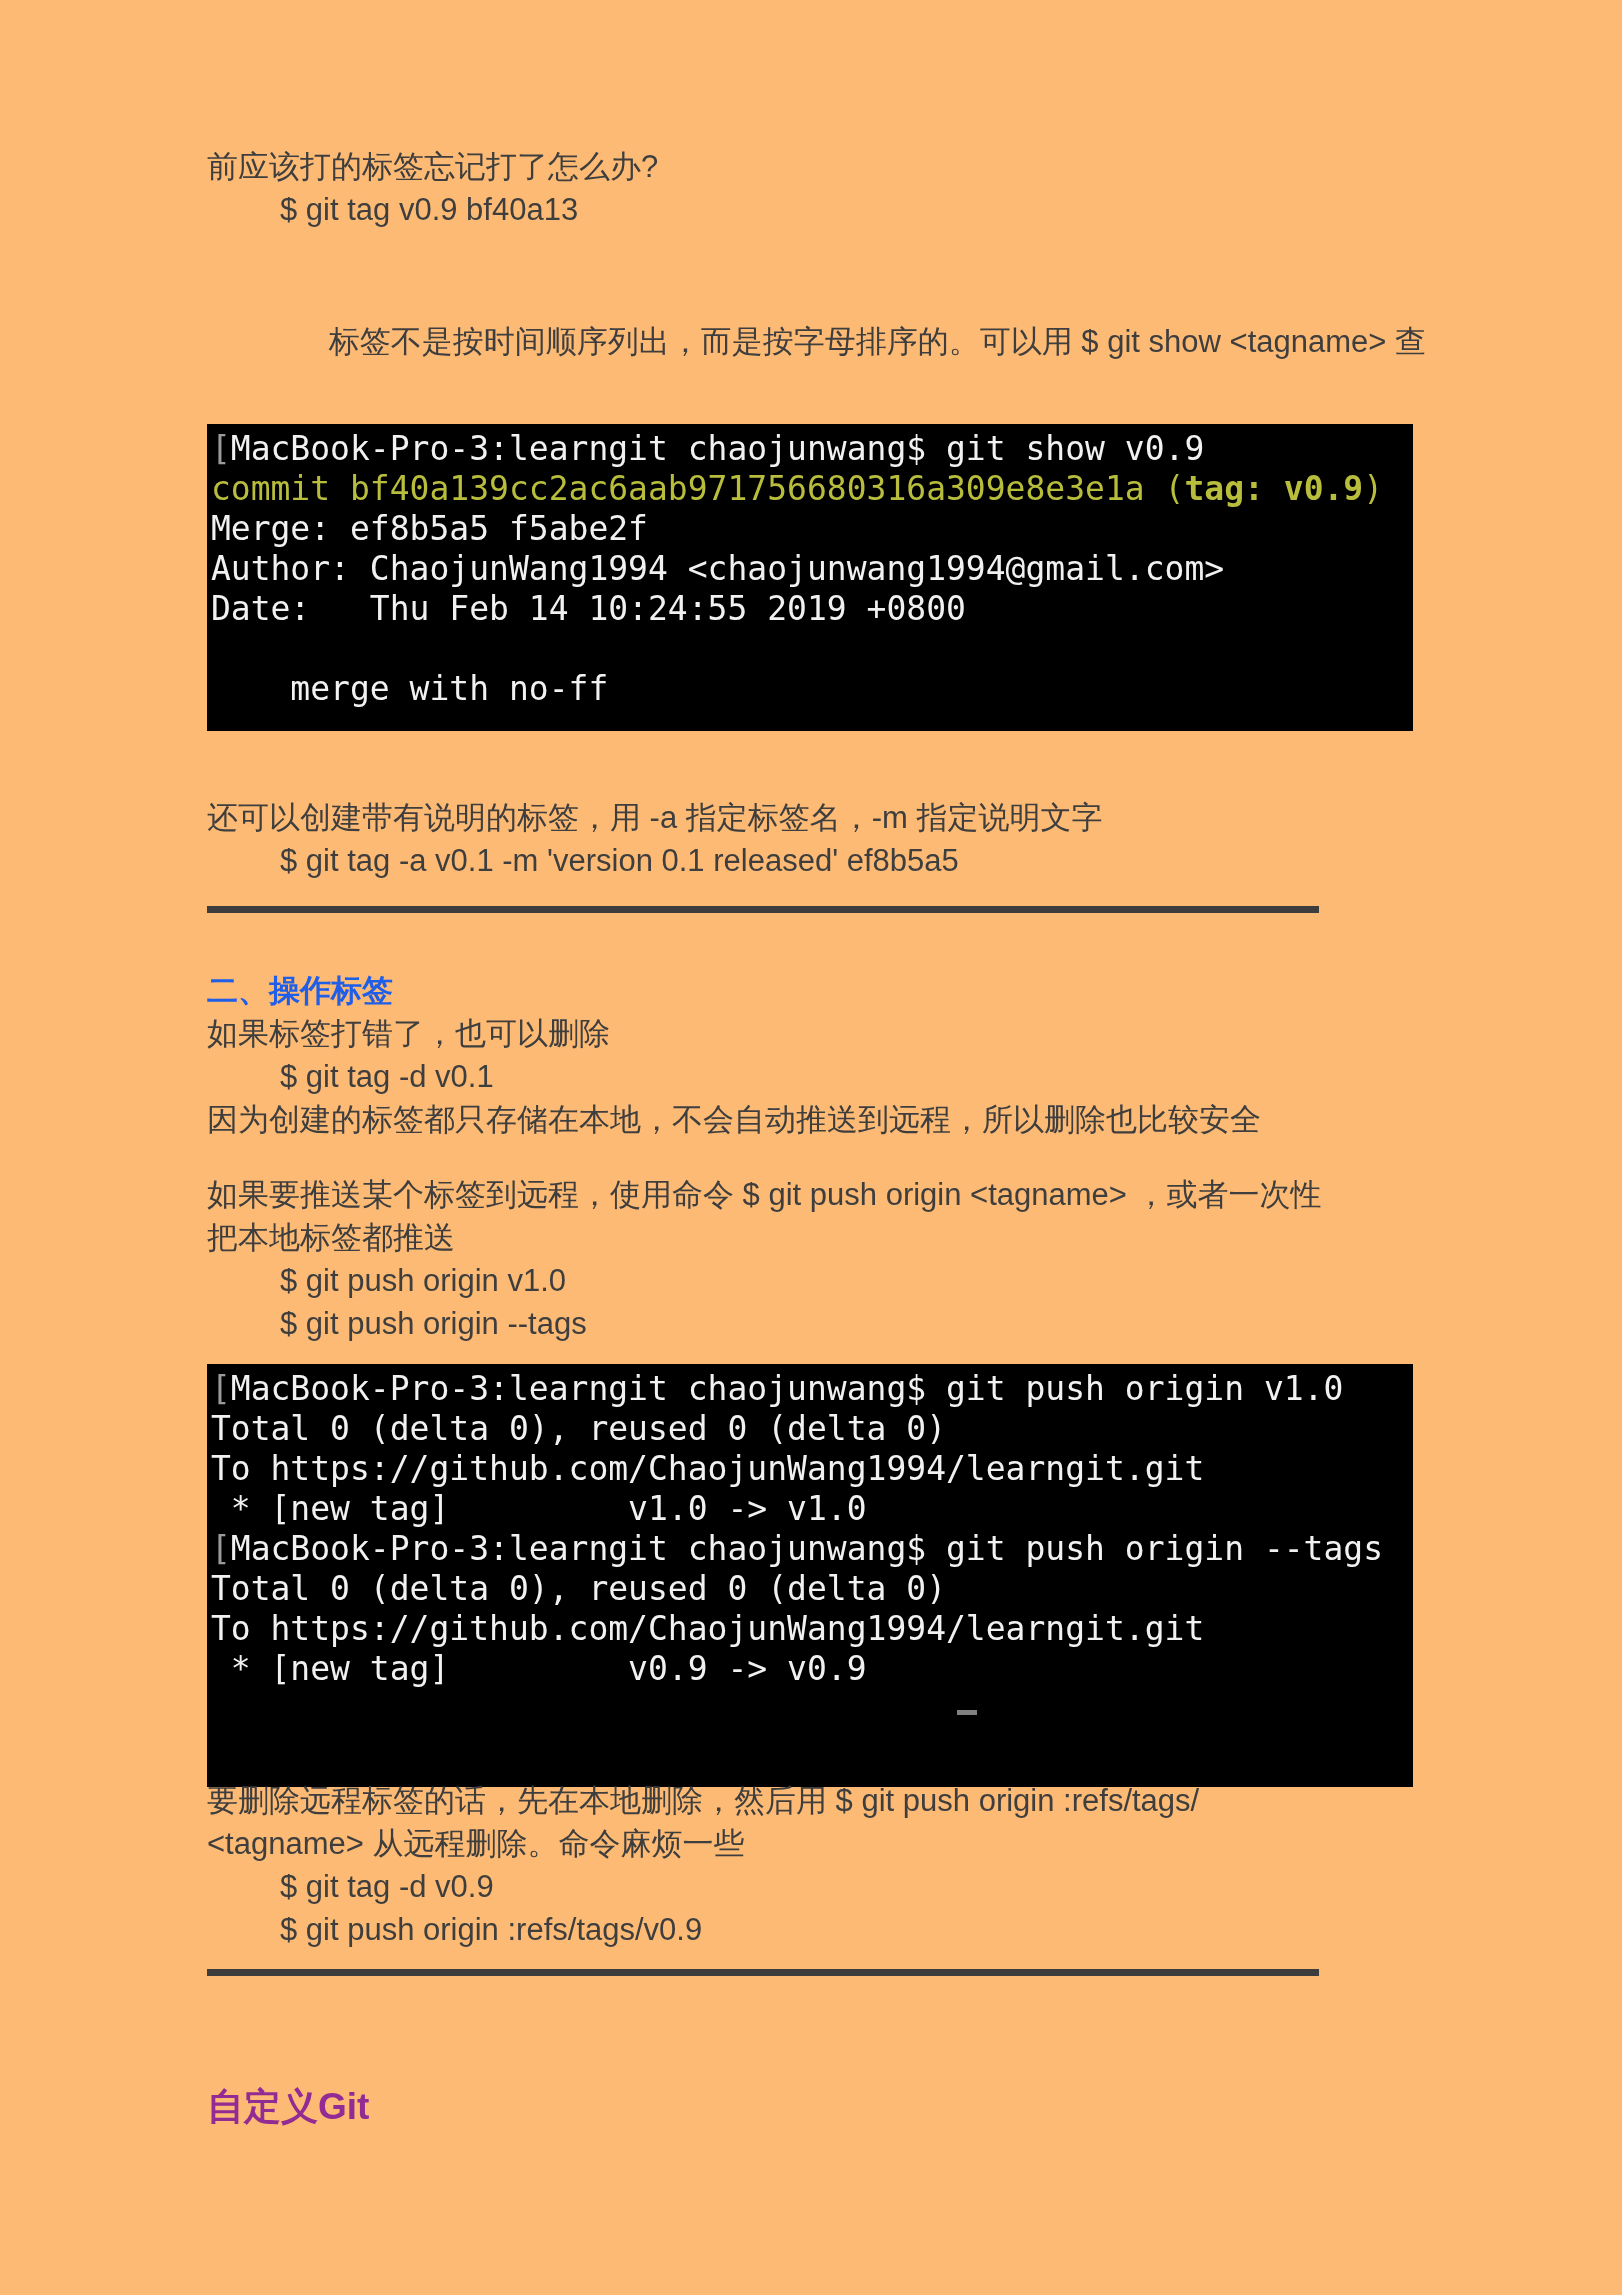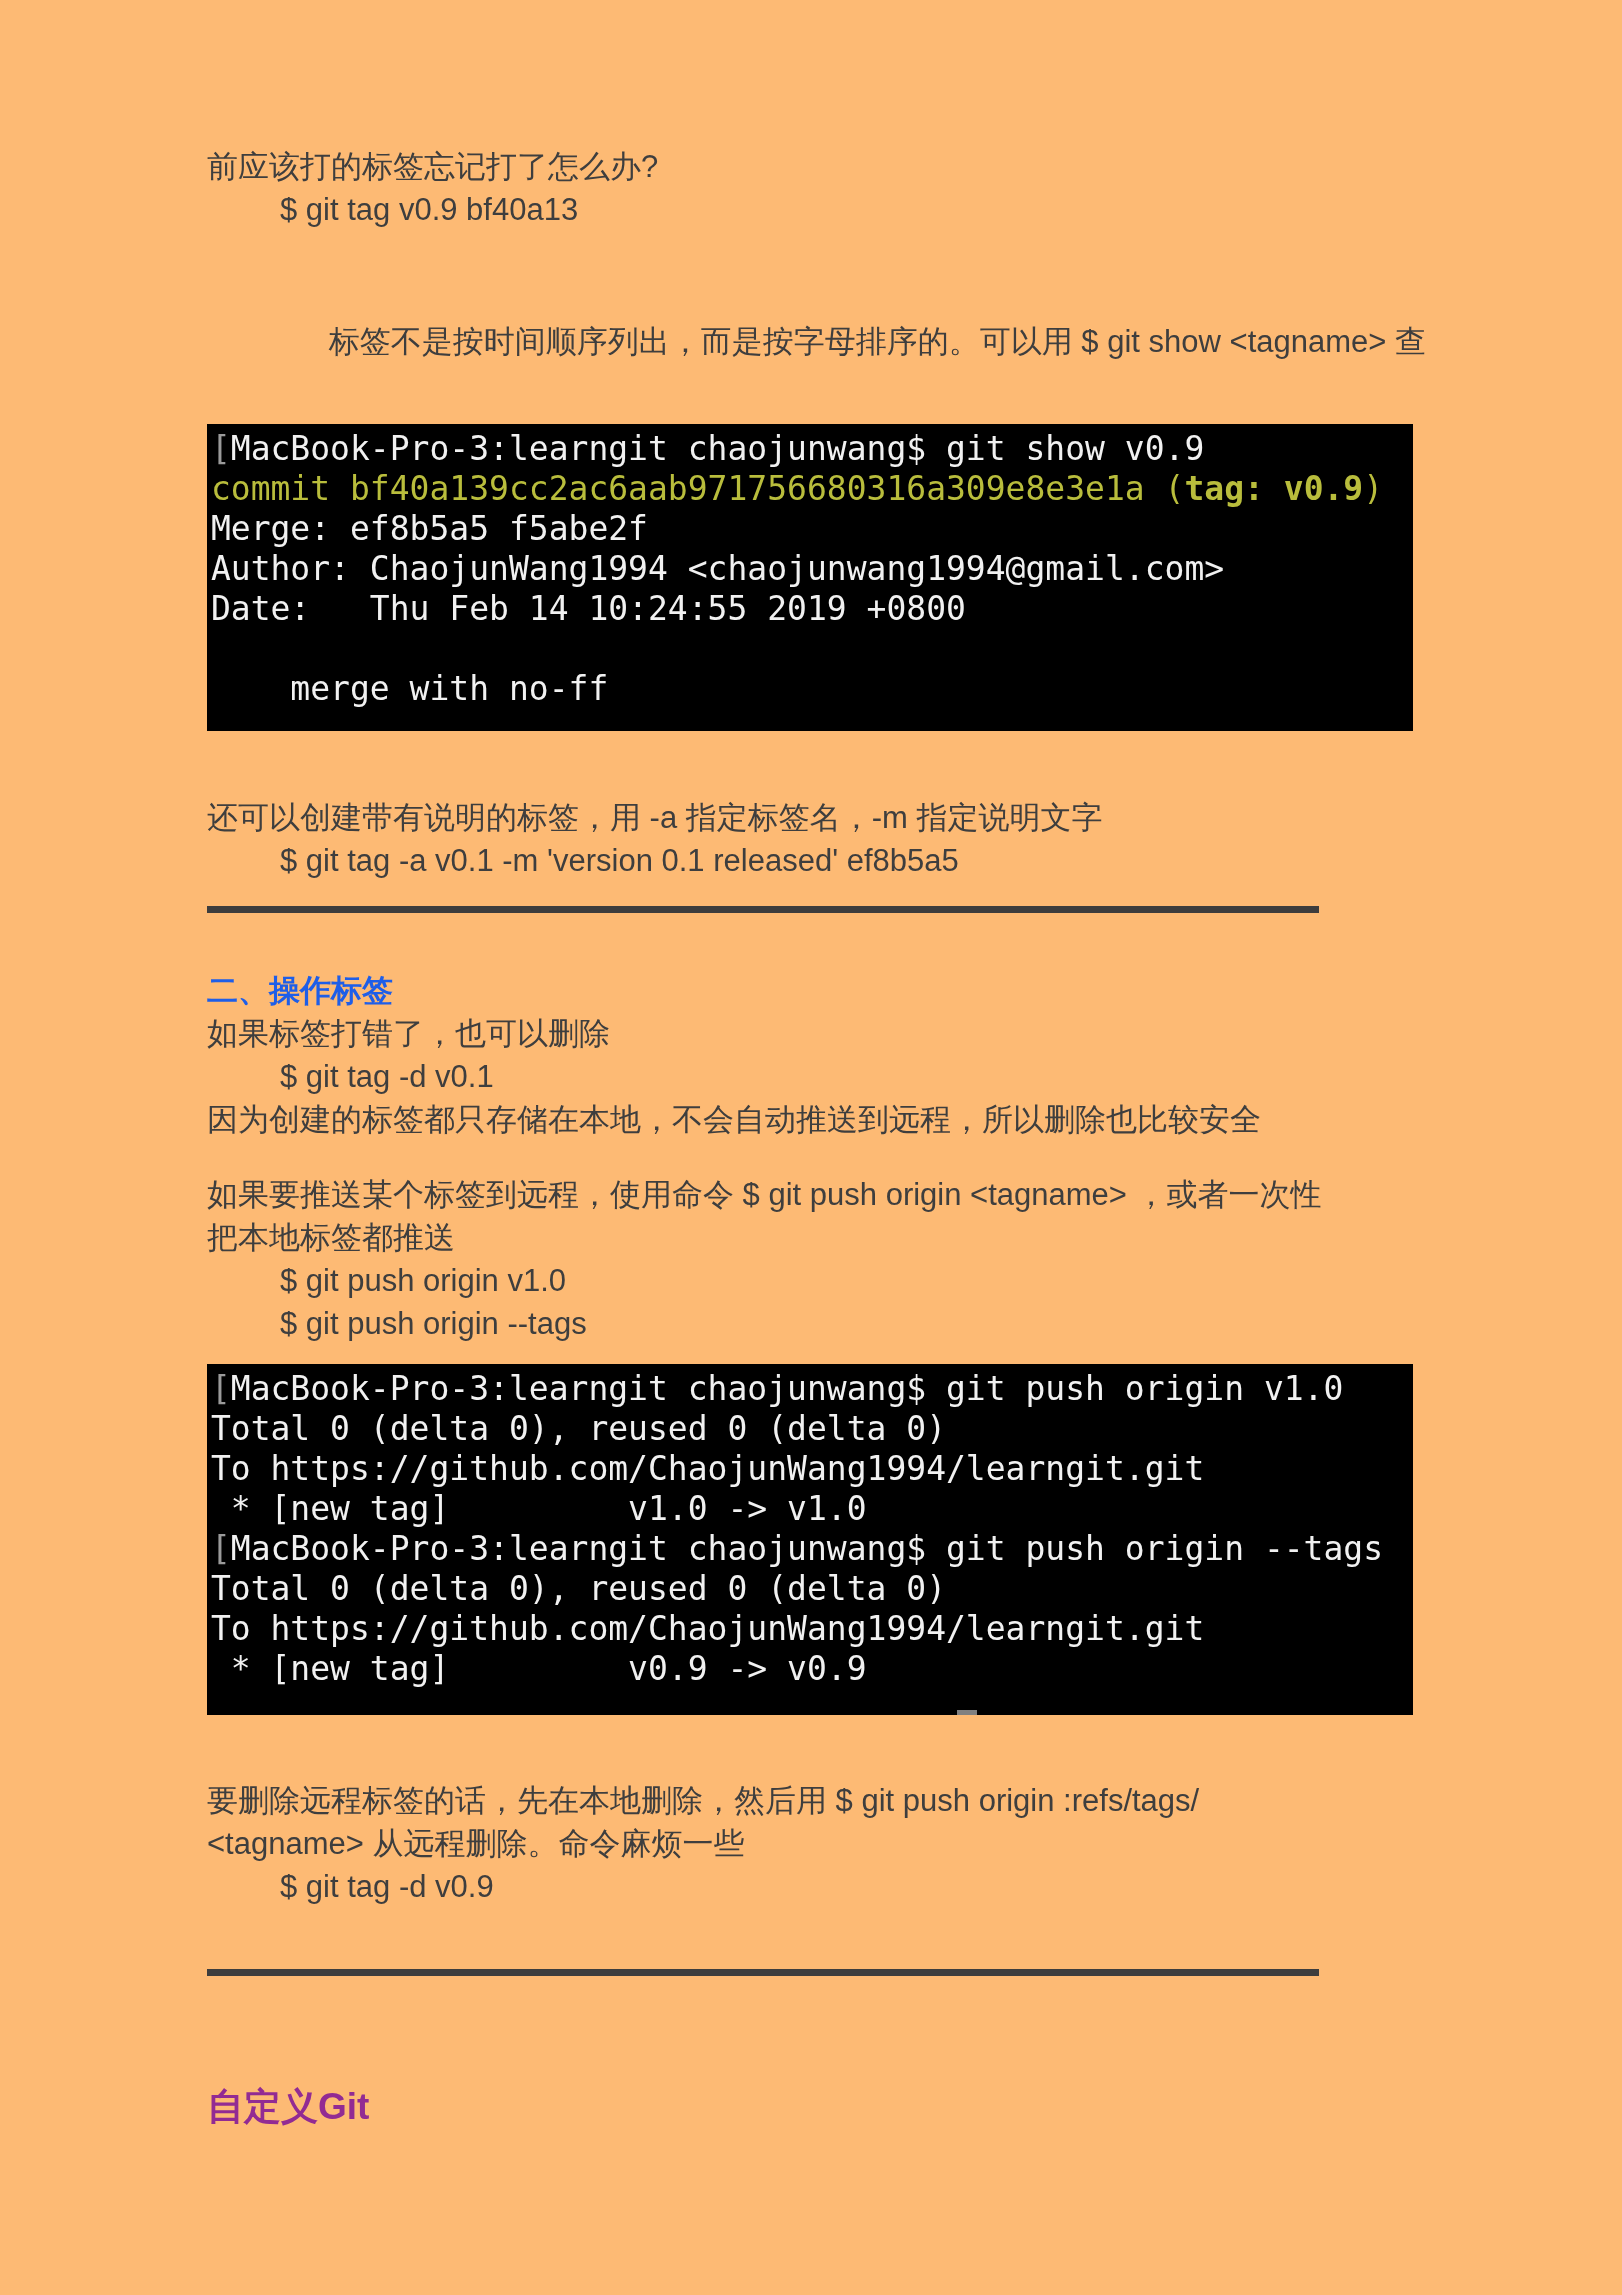--- a/index.html
+++ b/index.html
@@ -47,21 +47,21 @@
     color:var(--term-fg);
     padding:5.2px 0 0 3.9px;
     box-sizing:border-box;
     overflow:hidden;
   }
   .tline{white-space:pre;height:40px;}
   .seg-plain{color:var(--term-fg);margin-top:16px;}
   .seg-yellow{color:var(--term-yellow);}
   .seg-yellowb{color:var(--term-yellow);font-weight:700;}
   .seg-bracket{color:var(--term-bracket);}
-  #terminal-push{height:351px;}
+  #terminal-push{height:423px;}
   #terminal-show{height:307px;}
   .cursor-block{
     position:absolute;left:750px;top:346px;width:20px;height:5.2px;
     background:#808080;
   }
   
   #block-intro{top:145px;}
   #block-sortnote{top:320px;text-align:right;}
   #terminal-show{top:424px;}
   #block-annotated{top:796px;}
@@ -127,20 +127,21 @@
       <div class="tline"><span class="seg-bracket">[</span><span class="seg-plain">MacBook-Pro-3:learngit chaojunwang$ git push origin --tags</span></div>
       <div class="tline"><span class="seg-plain">Total 0 (delta 0), reused 0 (delta 0)</span></div>
       <div class="tline"><span class="seg-plain">To https://github.com/ChaojunWang1994/learngit.git</span></div>
       <div class="tline"><span class="seg-plain"> * [new tag]         v0.9 -&gt; v0.9</span></div>
     </div>
 
   <div class="block" id="block-delete">
     <div class="bline">要删除远程标签的话，先在本地删除，然后用 $ git push origin :refs/tags/</div>
     <div class="bline">&lt;tagname&gt; 从远程删除。命令麻烦一些</div>
     <div class="bline cmd">$ git tag -d v0.9</div>
+    <div class="bline cmd">$ git push origin :refs/tags/v0.9</div>
   </div>
 
   <hr class="rule" id="rule-2">
 
   <div class="block" id="block-custom">
     <div class="h-purple">自定义Git</div>
   </div>
 
 </div>
 

